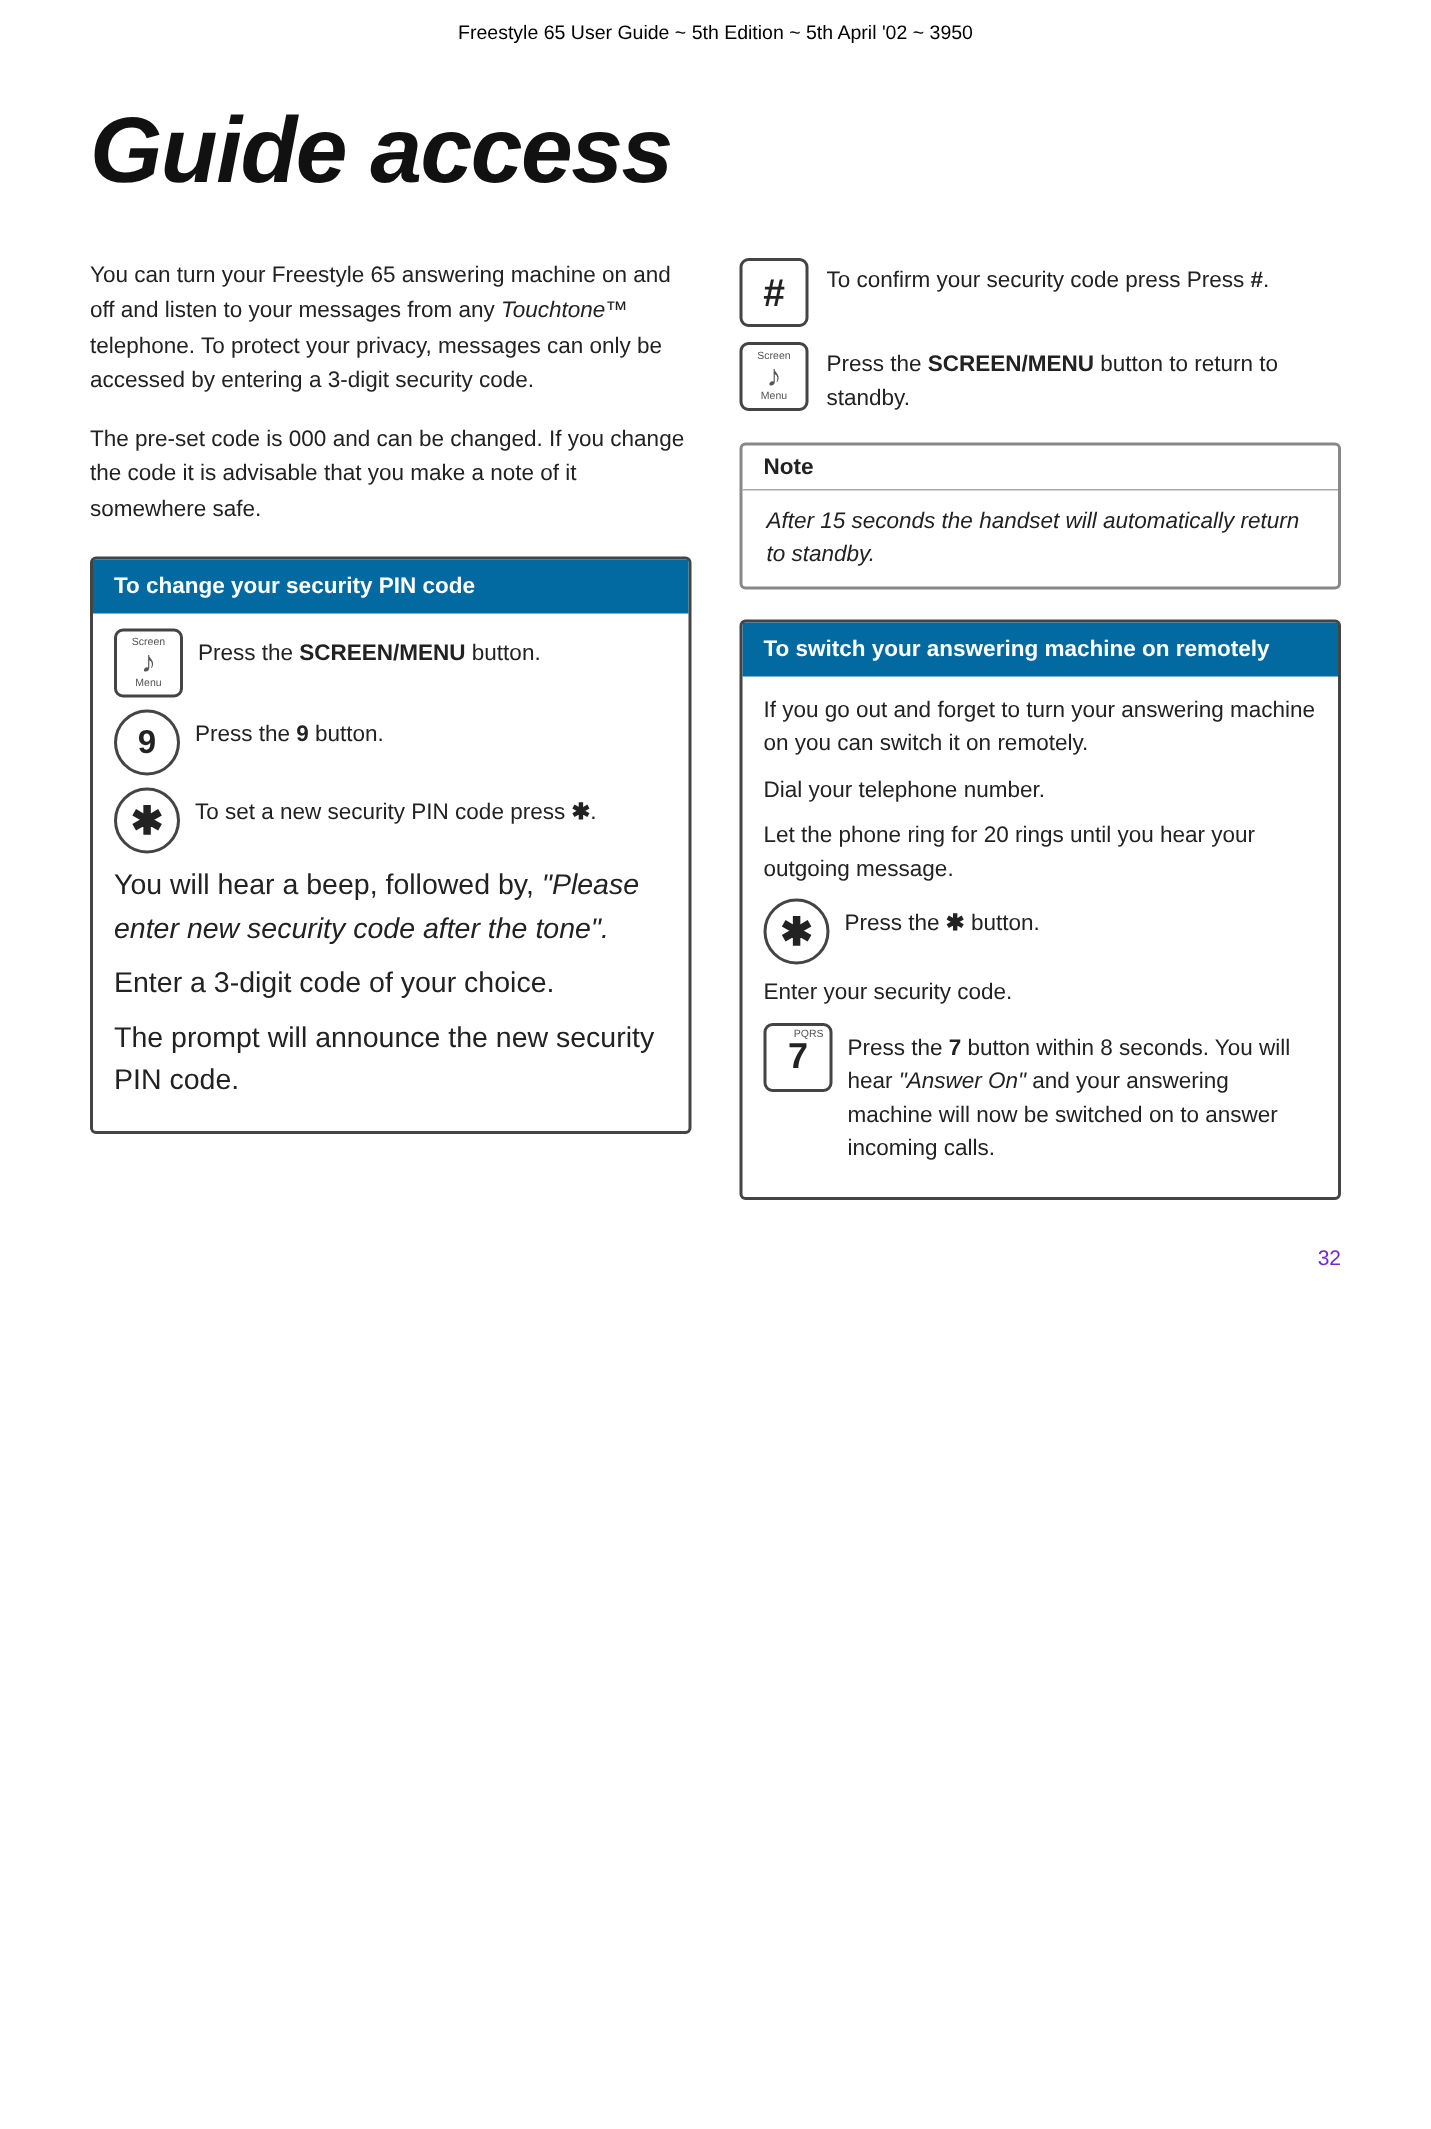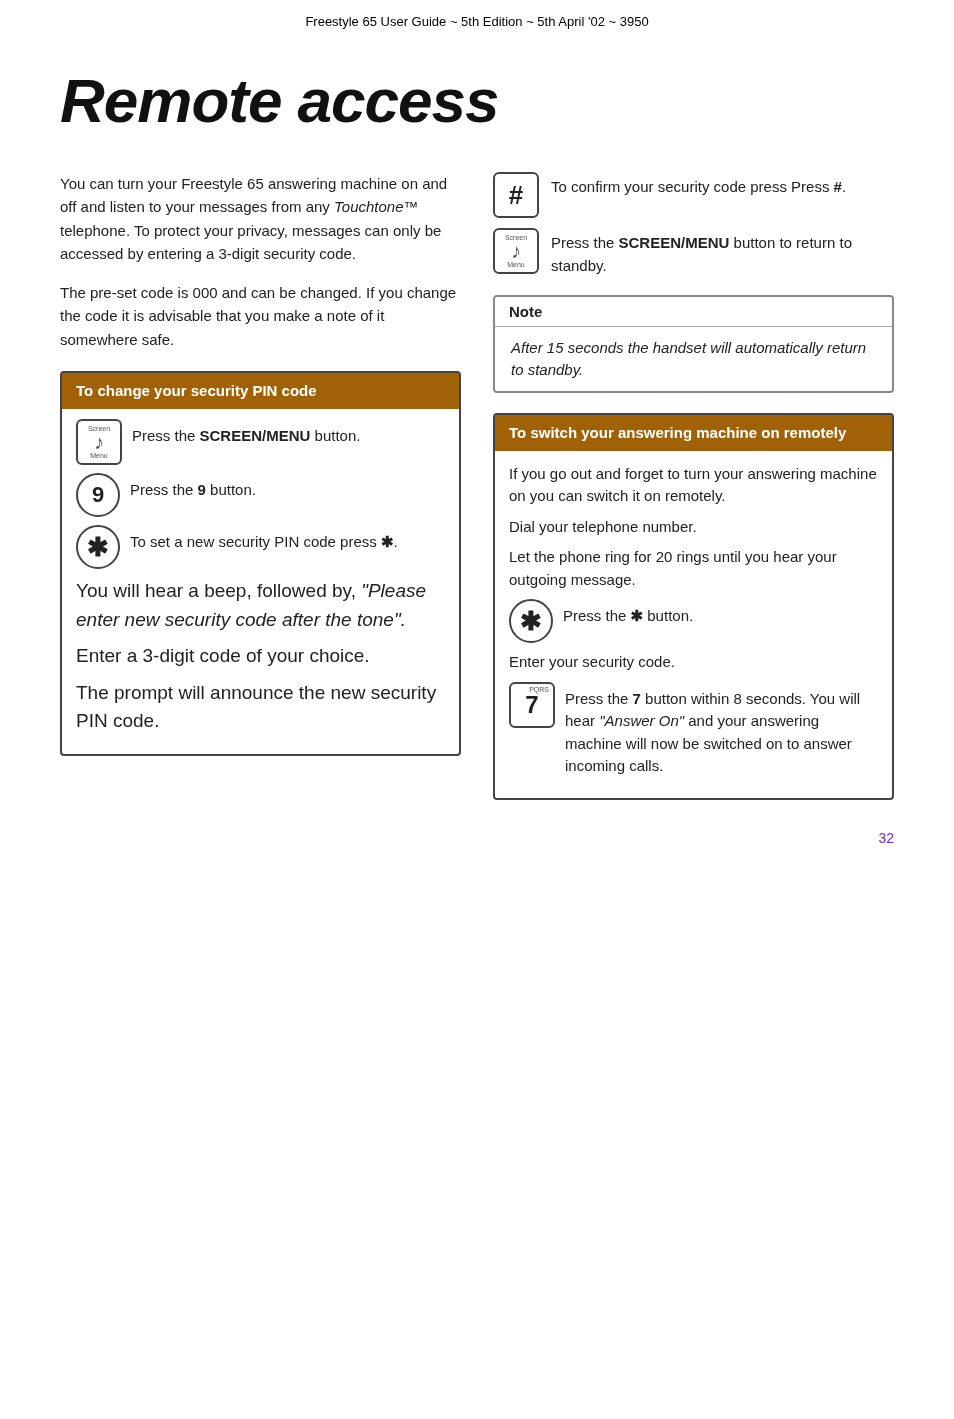--- a/index.html
+++ b/index.html
@@ -47,21 +47,21 @@
       line-height: 1.55;
       font-size: 15px;
     }
     
     .section-box {
       border: 2px solid #444;
       border-radius: 4px;
       margin-top: 20px;
     }
     .section-box-header {
-      background: #a16207;
+      background: #0369a1;
       color: #fff;
       font-weight: bold;
       font-size: 15px;
       padding: 8px 14px;
       line-height: 1.35;
     }
 
     
     .note-box {
       border: 2px solid #888;
@@ -236,21 +236,21 @@
   </style>
 </head>
 <body>
 
 <div class="page-header">
   <span>Freestyle 65 User Guide ~ 5th Edition ~ 5th April '02 ~ 3950</span>
 </div>
 
 <div class="page-container">
 
-  <div class="page-title">Remote access</div>
+  <div class="page-title">Guide access</div>
 
   <div class="two-col">
 
     <div class="left-col">
 
       <div class="intro-text">
         <p>
           You can turn your Freestyle 65 answering machine on and off and listen to your messages from any <em>Touchtone</em>™ telephone. To protect your privacy, messages can only be accessed by entering a 3-digit security code.
         </p>
         <p>The pre-set code is 000 and can be changed. If you change the code it is advisable that you make a note of it somewhere safe.</p>

